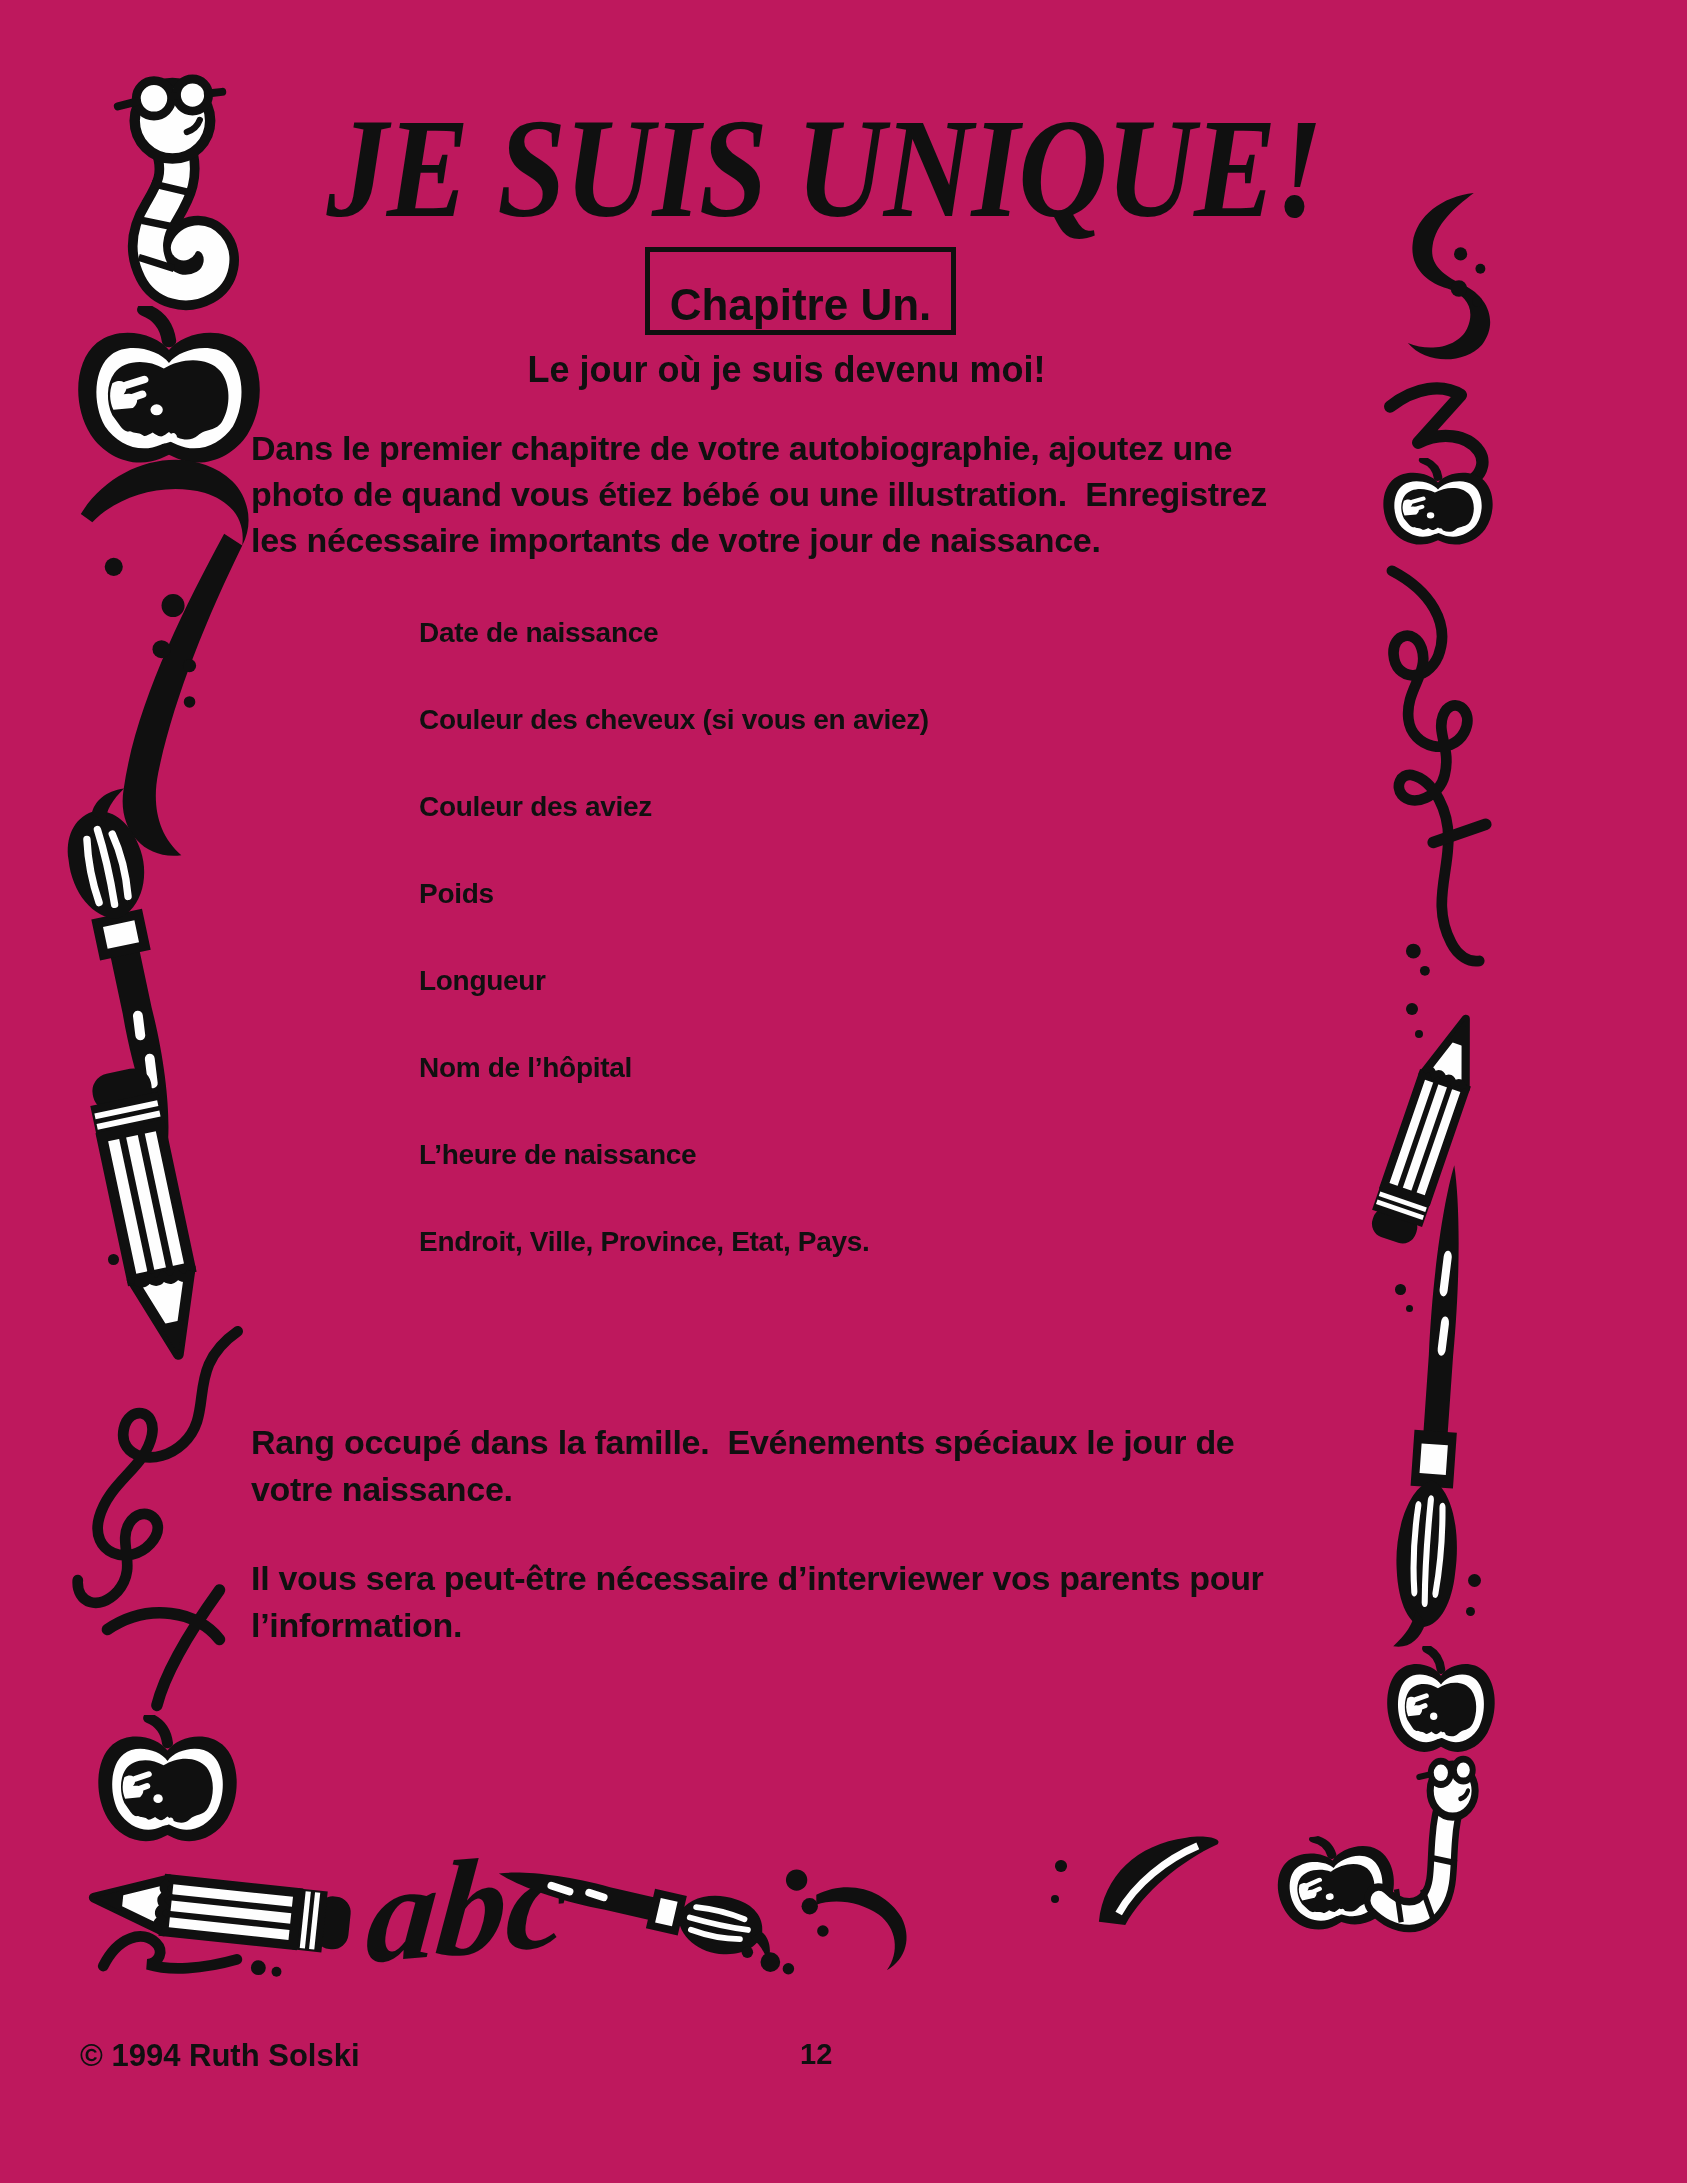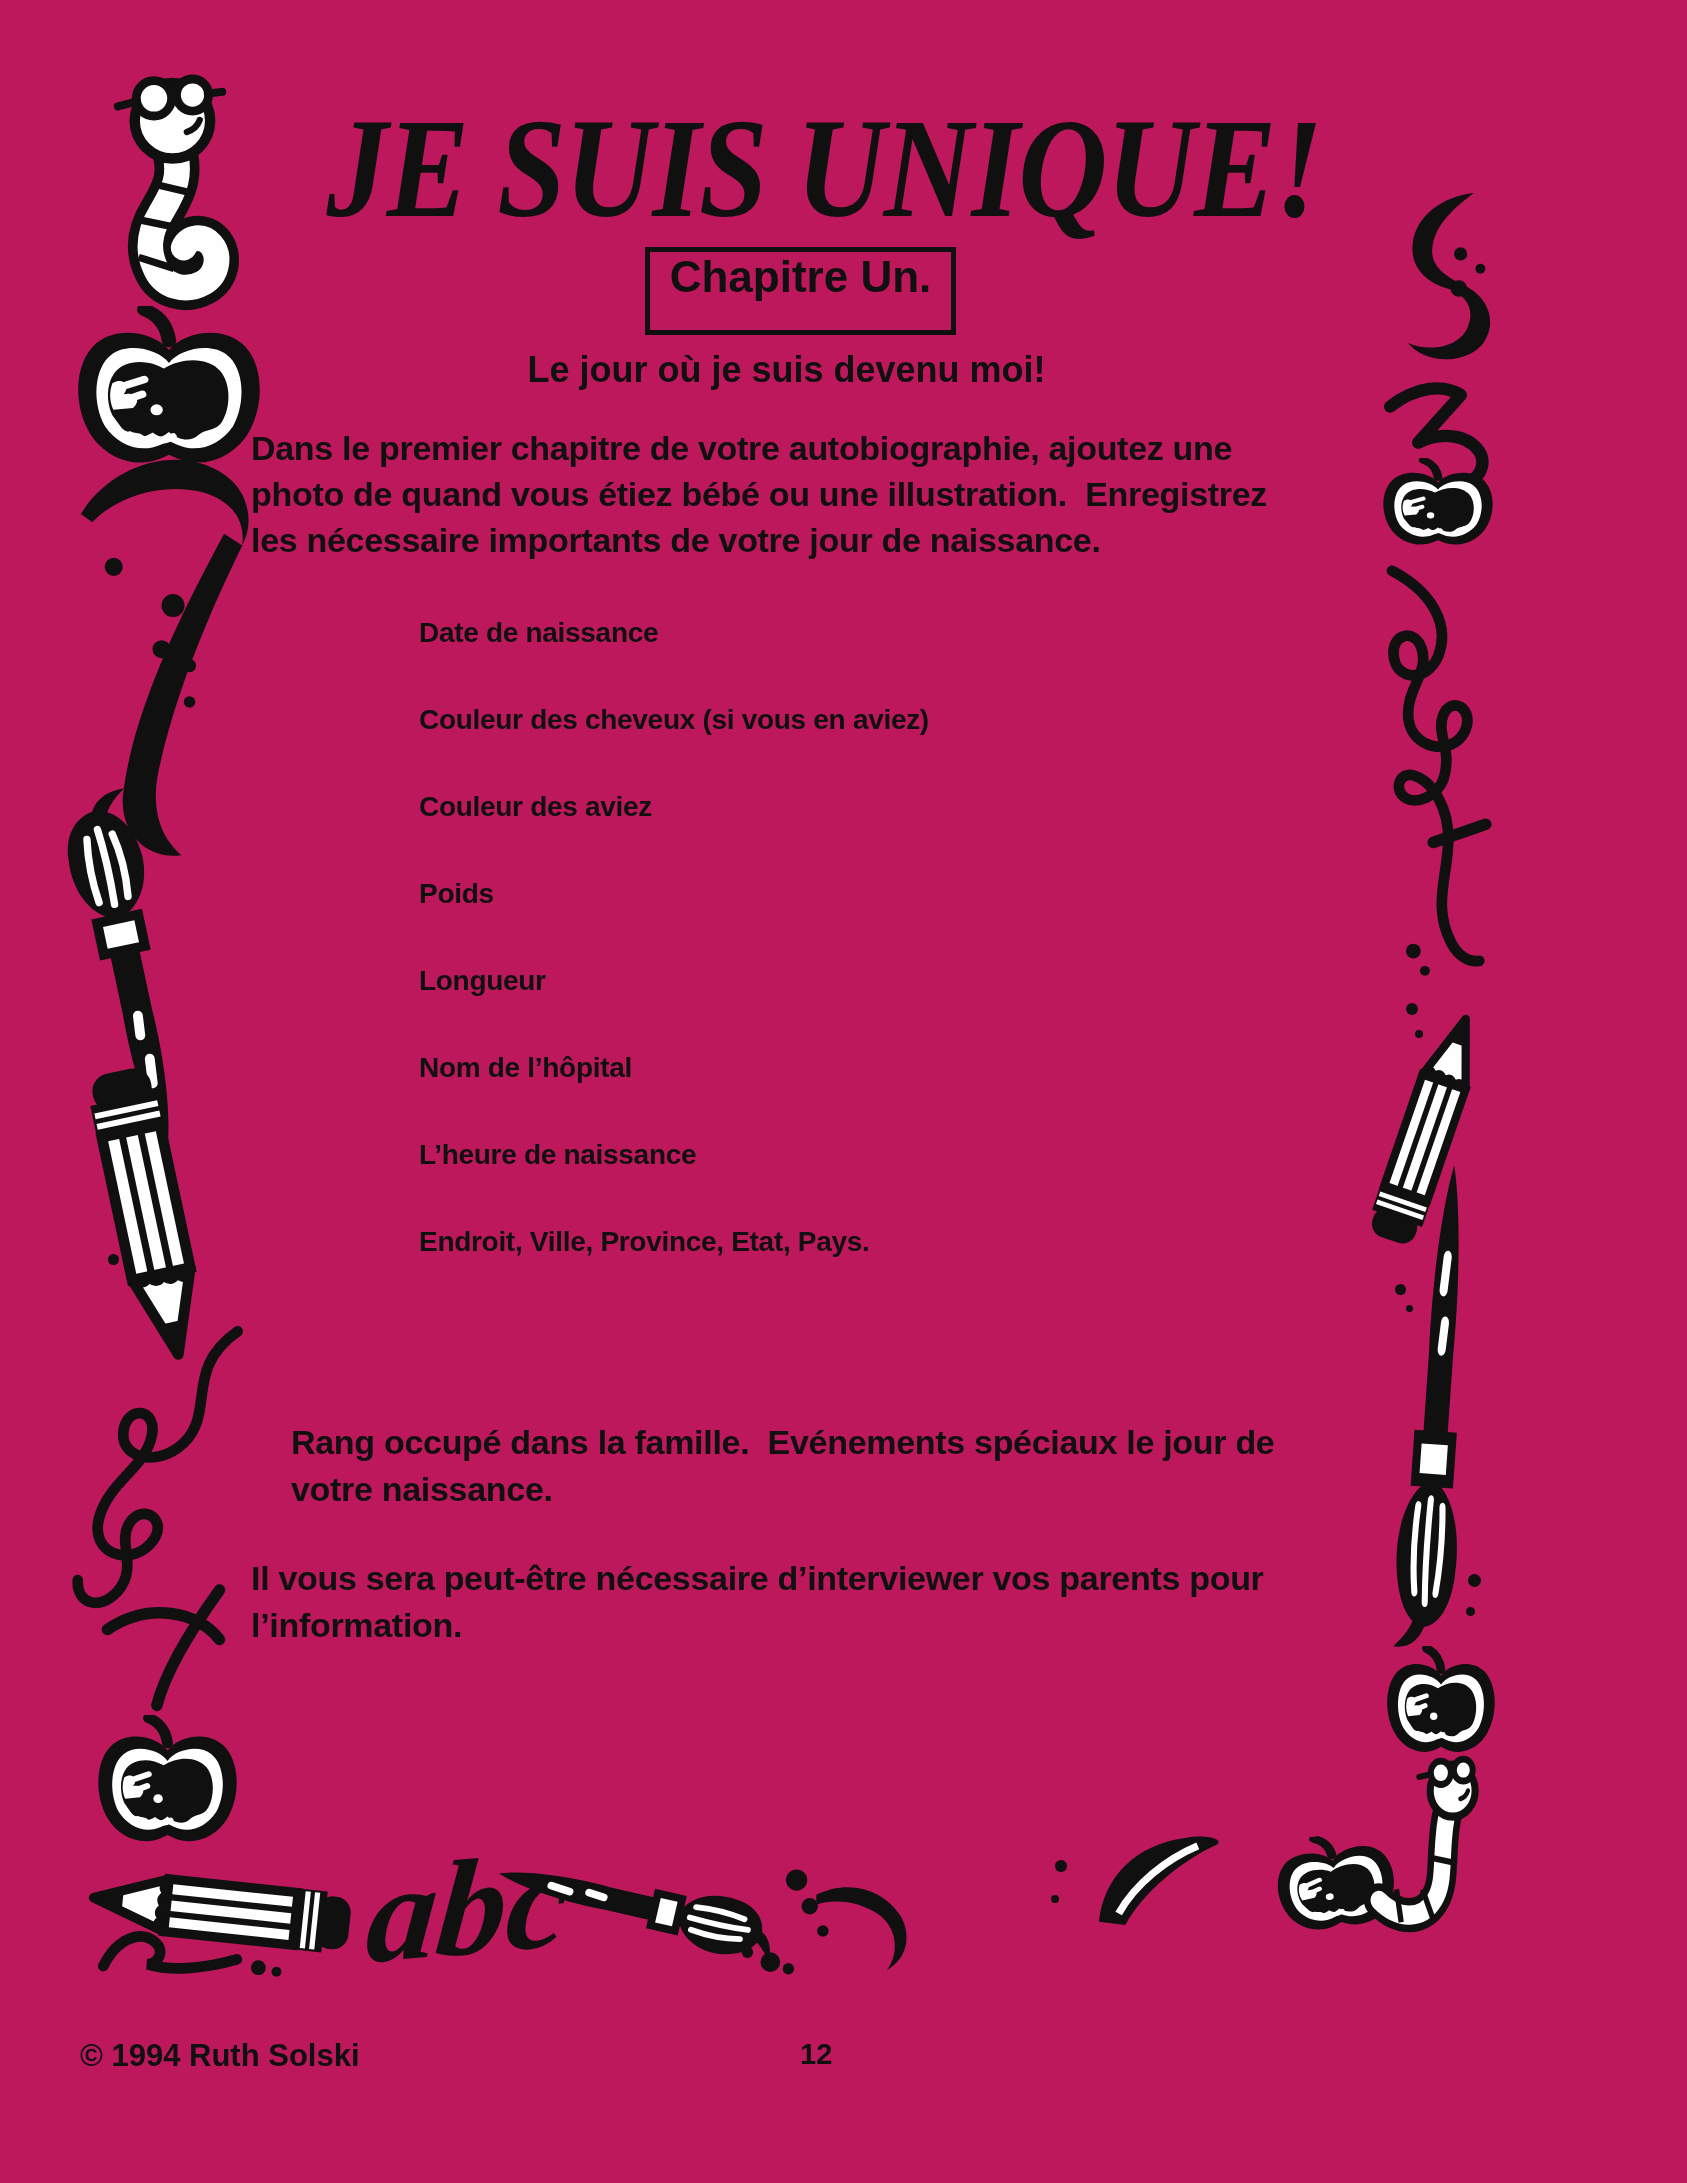--- a/index.html
+++ b/index.html
@@ -13,30 +13,30 @@
 
   .title-wrap {
     left:206px; top:89px; width:1236px; text-align:center;
     font-family:"Liberation Serif", serif; font-style:italic; font-weight:bold;
     font-size:142px; line-height:1.12; letter-spacing:-1.6px;
     transform:scaleX(0.87); transform-origin:center top;
   }
   .chapter-box {
     left:645px; top:247px; width:311px; height:88px;
     border:5px solid #101010; box-sizing:border-box;
-    display:flex; align-items:flex-start; justify-content:center;
+    display:flex; align-items:flex-end; justify-content:center;
     font-weight:bold; font-size:44px; letter-spacing:0px;
   }
   .subtitle {
     left:210px; top:349px; width:1153px; text-align:center;
     font-weight:bold; font-size:36px;
   }
   .intro { left:251px; top:425px; font-weight:bold; font-size:34px; line-height:46px; letter-spacing:-0.3px; }
   .birth-list { left:419px; top:589px; font-weight:bold; font-size:28px; line-height:87px; letter-spacing:-0.3px; }
-  .para2 { left:251px; top:1419px; font-weight:bold; font-size:34px; line-height:47px; letter-spacing:-0.3px;margin-left:40px; }
+  .para2 { left:251px; top:1419px; font-weight:bold; font-size:34px; line-height:47px; letter-spacing:-0.3px; }
   .para3 { left:251px; top:1555px; font-weight:bold; font-size:34px; line-height:47px; letter-spacing:-0.3px; }
   .copyright { left:80px; top:2038px; font-weight:bold; font-size:31px; }
   .pagenum { left:800px; top:2038px; font-weight:bold; font-size:29px; }
 
   .dec { position:absolute; }
   .dot { position:absolute; background:#101010; border-radius:50%; }
   .abc-script {
     font-family:"Liberation Serif", serif; font-style:italic; font-weight:bold;
     font-size:138px; transform:skewX(-10deg) rotate(-5deg); line-height:1;
   }

